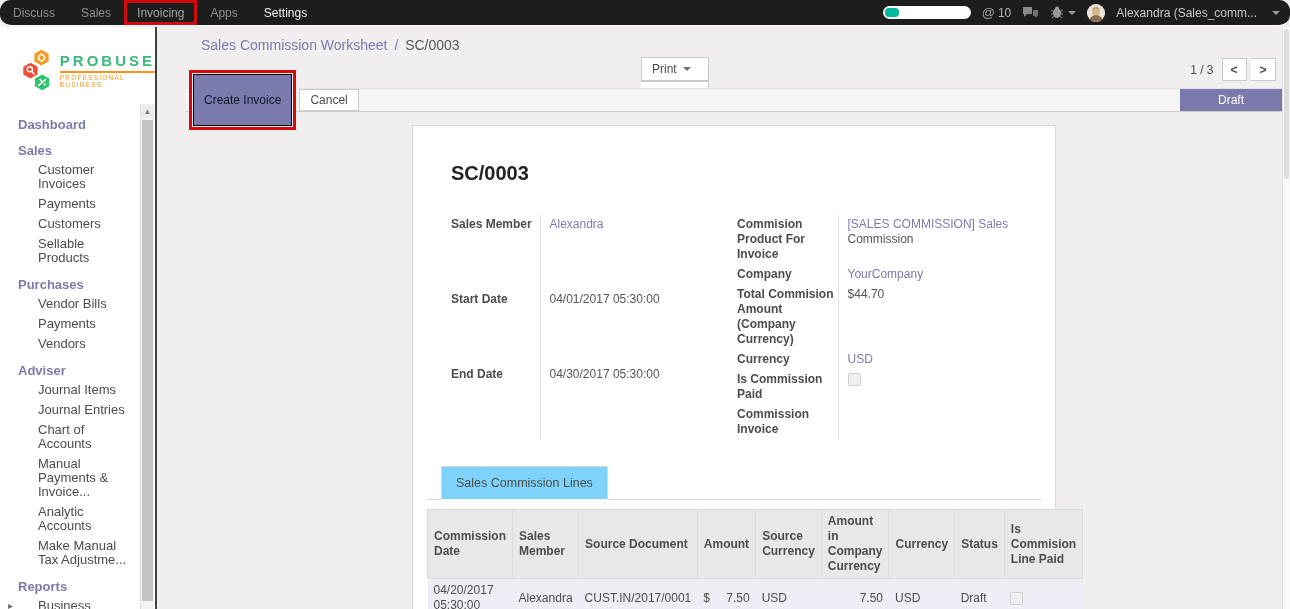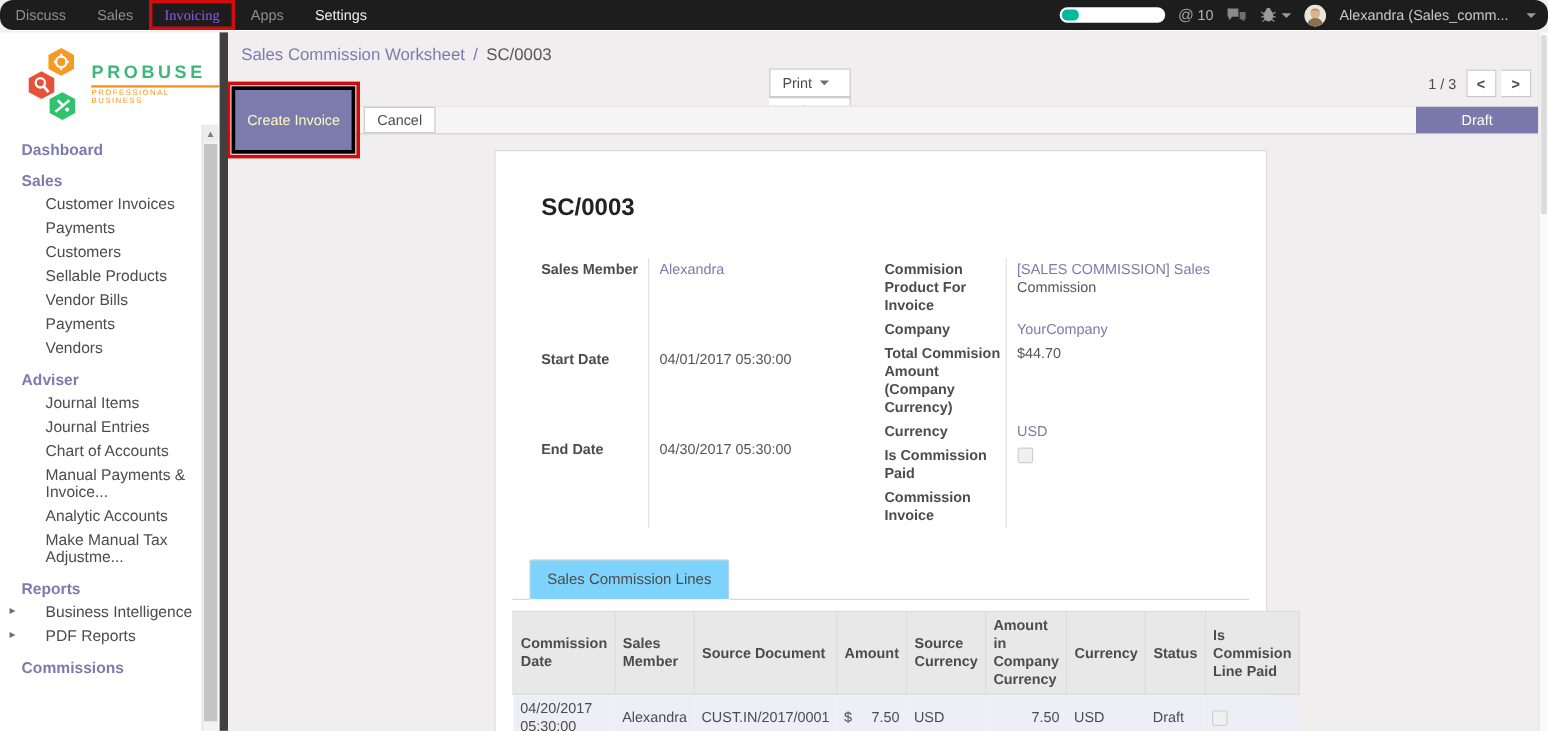--- a/index.html
+++ b/index.html
@@ -5,35 +5,35 @@
   * { margin:0; padding:0; box-sizing:border-box; }
   html,body { width:1290px; height:609px; overflow:hidden;
     font-family:"Liberation Sans", sans-serif; background:#f0eeee; }
 
   
   .topbar { position:absolute; top:0; left:0; width:1290px; height:26px;
     background:#1d1d1d; display:flex; align-items:stretch; font-size:12px;
     border-bottom:1px solid #fff; z-index:30;border-radius:11px; }
   .topbar-menu { color:#8f8f8f; line-height:26px; padding:0 13px; cursor:pointer; }
   .topbar-menu.lit { color:#efefef; }
-  .topbar-menu.redbox { color:#8b5cf6; box-shadow: inset 0 0 0 3px #d30b0b; font-family: Liberation Serif, serif; }
+  .topbar-menu.redbox { color:#a3a3a3; box-shadow: inset 0 0 0 3px #d30b0b; }
   .systray { margin-left:auto; display:flex; align-items:center; gap:11px; padding-right:10px; }
   .progress-pill { width:88px; height:13px; background:#fff; border-radius:7px; display:flex; align-items:center; padding:2px; }
   .progress-fill { width:14px; height:9px; background:#00b89c; border-radius:4px; }
   .mention { color:#b5b5b5; display:flex; align-items:center; gap:3px; }
   .at-glyph { font-size:13px; color:#a0a0a0; }
   .tray-icon { display:inline-flex; align-items:center; }
   .caret-down { width:0; height:0; border-left:4px solid transparent; border-right:4px solid transparent;
     border-top:4px solid #9a9a9a; display:inline-block; margin-left:4px; }
   .avatar { width:18px; height:18px; border-radius:50%; overflow:hidden; background:#d8c6b2; }
   .user-name { color:#c9c9c9; }
 
   
-  .sidebar { position:absolute; top:27px; left:0; width:190px; bottom:0; background:#fff;
-    border-right:7px solid #404040; overflow:hidden; font-size:13px; z-index:20; }
+  .sidebar { position:absolute; top:27px; left:0; width:157px; bottom:0; background:#fff;
+    border-right:2px solid #404040; overflow:hidden; font-size:13px; z-index:20; }
   .logo-block { padding:10px 0 6px 22px; display:flex; align-items:center; gap:4px; }
   .logo-text { display:flex; flex-direction:column; }
   .logo-title { color:#3cb878; font-weight:bold; font-size:15px; letter-spacing:3px; }
   .logo-rule { height:2px; background:#f7941d; margin:2px 0 1px; }
   .logo-subtitle { color:#f7941d; font-size:6.5px; letter-spacing:1.2px; }
   .side-menu { padding-top:6px; }
   .side-top-link { color:#7c7bad; font-weight:bold; padding:2px 18px; cursor:pointer; }
   .side-section-title { color:#7c7bad; font-weight:bold; padding:2px 18px; margin-top:7px; }
   .side-item { color:#4c4c4c; padding:3px 18px 3px 38px; position:relative; cursor:pointer; line-height:14px; }
   .side-item.arrow::before { content:"\25B8"; position:absolute; left:8px; top:3px; color:#6f6f6f; font-size:10px; }
@@ -62,21 +62,21 @@
   .ctl-caret { width:0; height:0; border-left:4px solid transparent; border-right:4px solid transparent;
     border-top:4px solid #6f6f6f; margin-left:6px; }
   .pager { position:absolute; right:14px; top:3px; display:flex; align-items:center; gap:8px; }
   .pager-text { font-size:12px; color:#4c4c4c; }
   .pager-btn { background:#fff; border:1px solid #c9c9c9; color:#4c4c4c; width:25px; height:23px;
     font-size:12px; font-weight:bold; cursor:pointer; font-family:inherit; }
   .pager-btn + .pager-btn { border-left:none; }
 
   .statusbar { position:relative; height:24px; background:#f6f5f5; border-top:1px solid #e3e1e1;
     border-bottom:1px solid #cfcccc; margin-right:8px; display:flex; align-items:center; padding-left:7px; }
-  .btn-create { background:#7c7bad; color:#fef9c3; border:3px solid #000000; font-size:12px;
+  .btn-create { background:#7c7bad; color:#0f172a; border:1px solid #000000; font-size:12px;
     padding:18px 10px; cursor:pointer; font-family:inherit; outline:3px solid #d30b0b; outline-offset:1px; }
   .btn-cancel { background:#fff; color:#4c4c4c; border:1px solid #c9c9c9; font-size:12px;
     padding:3px 10px; cursor:pointer; font-family:inherit; margin-left:7px; }
   .status-draft { position:absolute; right:0; top:0; bottom:0; width:102px; background:#7b79ac;
     color:#fff; font-size:12px; display:flex; align-items:center; justify-content:center; cursor:pointer; }
 
   
   .sheet { width:644px; margin:13px auto 0; margin-left:226px; background:#fff;
     border:1px solid #dbd8d8; min-height:469px; padding:22px 14px 0; }
   .sheet-title { font-size:20px; font-weight:bold; color:#222; margin:14px 0 30px 24px; }
@@ -175,20 +175,21 @@
 
   <div class="side-menu">
     <div class="side-top-link">Dashboard</div>
 
     <div class="side-section-title">Sales</div>
     <div class="side-item">Customer Invoices</div>
     <div class="side-item">Payments</div>
     <div class="side-item">Customers</div>
     <div class="side-item">Sellable Products</div>
 
+    <div class="side-section-title">Purchases</div>
     <div class="side-item">Vendor Bills</div>
     <div class="side-item">Payments</div>
     <div class="side-item">Vendors</div>
 
     <div class="side-section-title">Adviser</div>
     <div class="side-item">Journal Items</div>
     <div class="side-item">Journal Entries</div>
     <div class="side-item">Chart of Accounts</div>
     <div class="side-item">Manual Payments &amp; Invoice...</div>
     <div class="side-item">Analytic Accounts</div>

